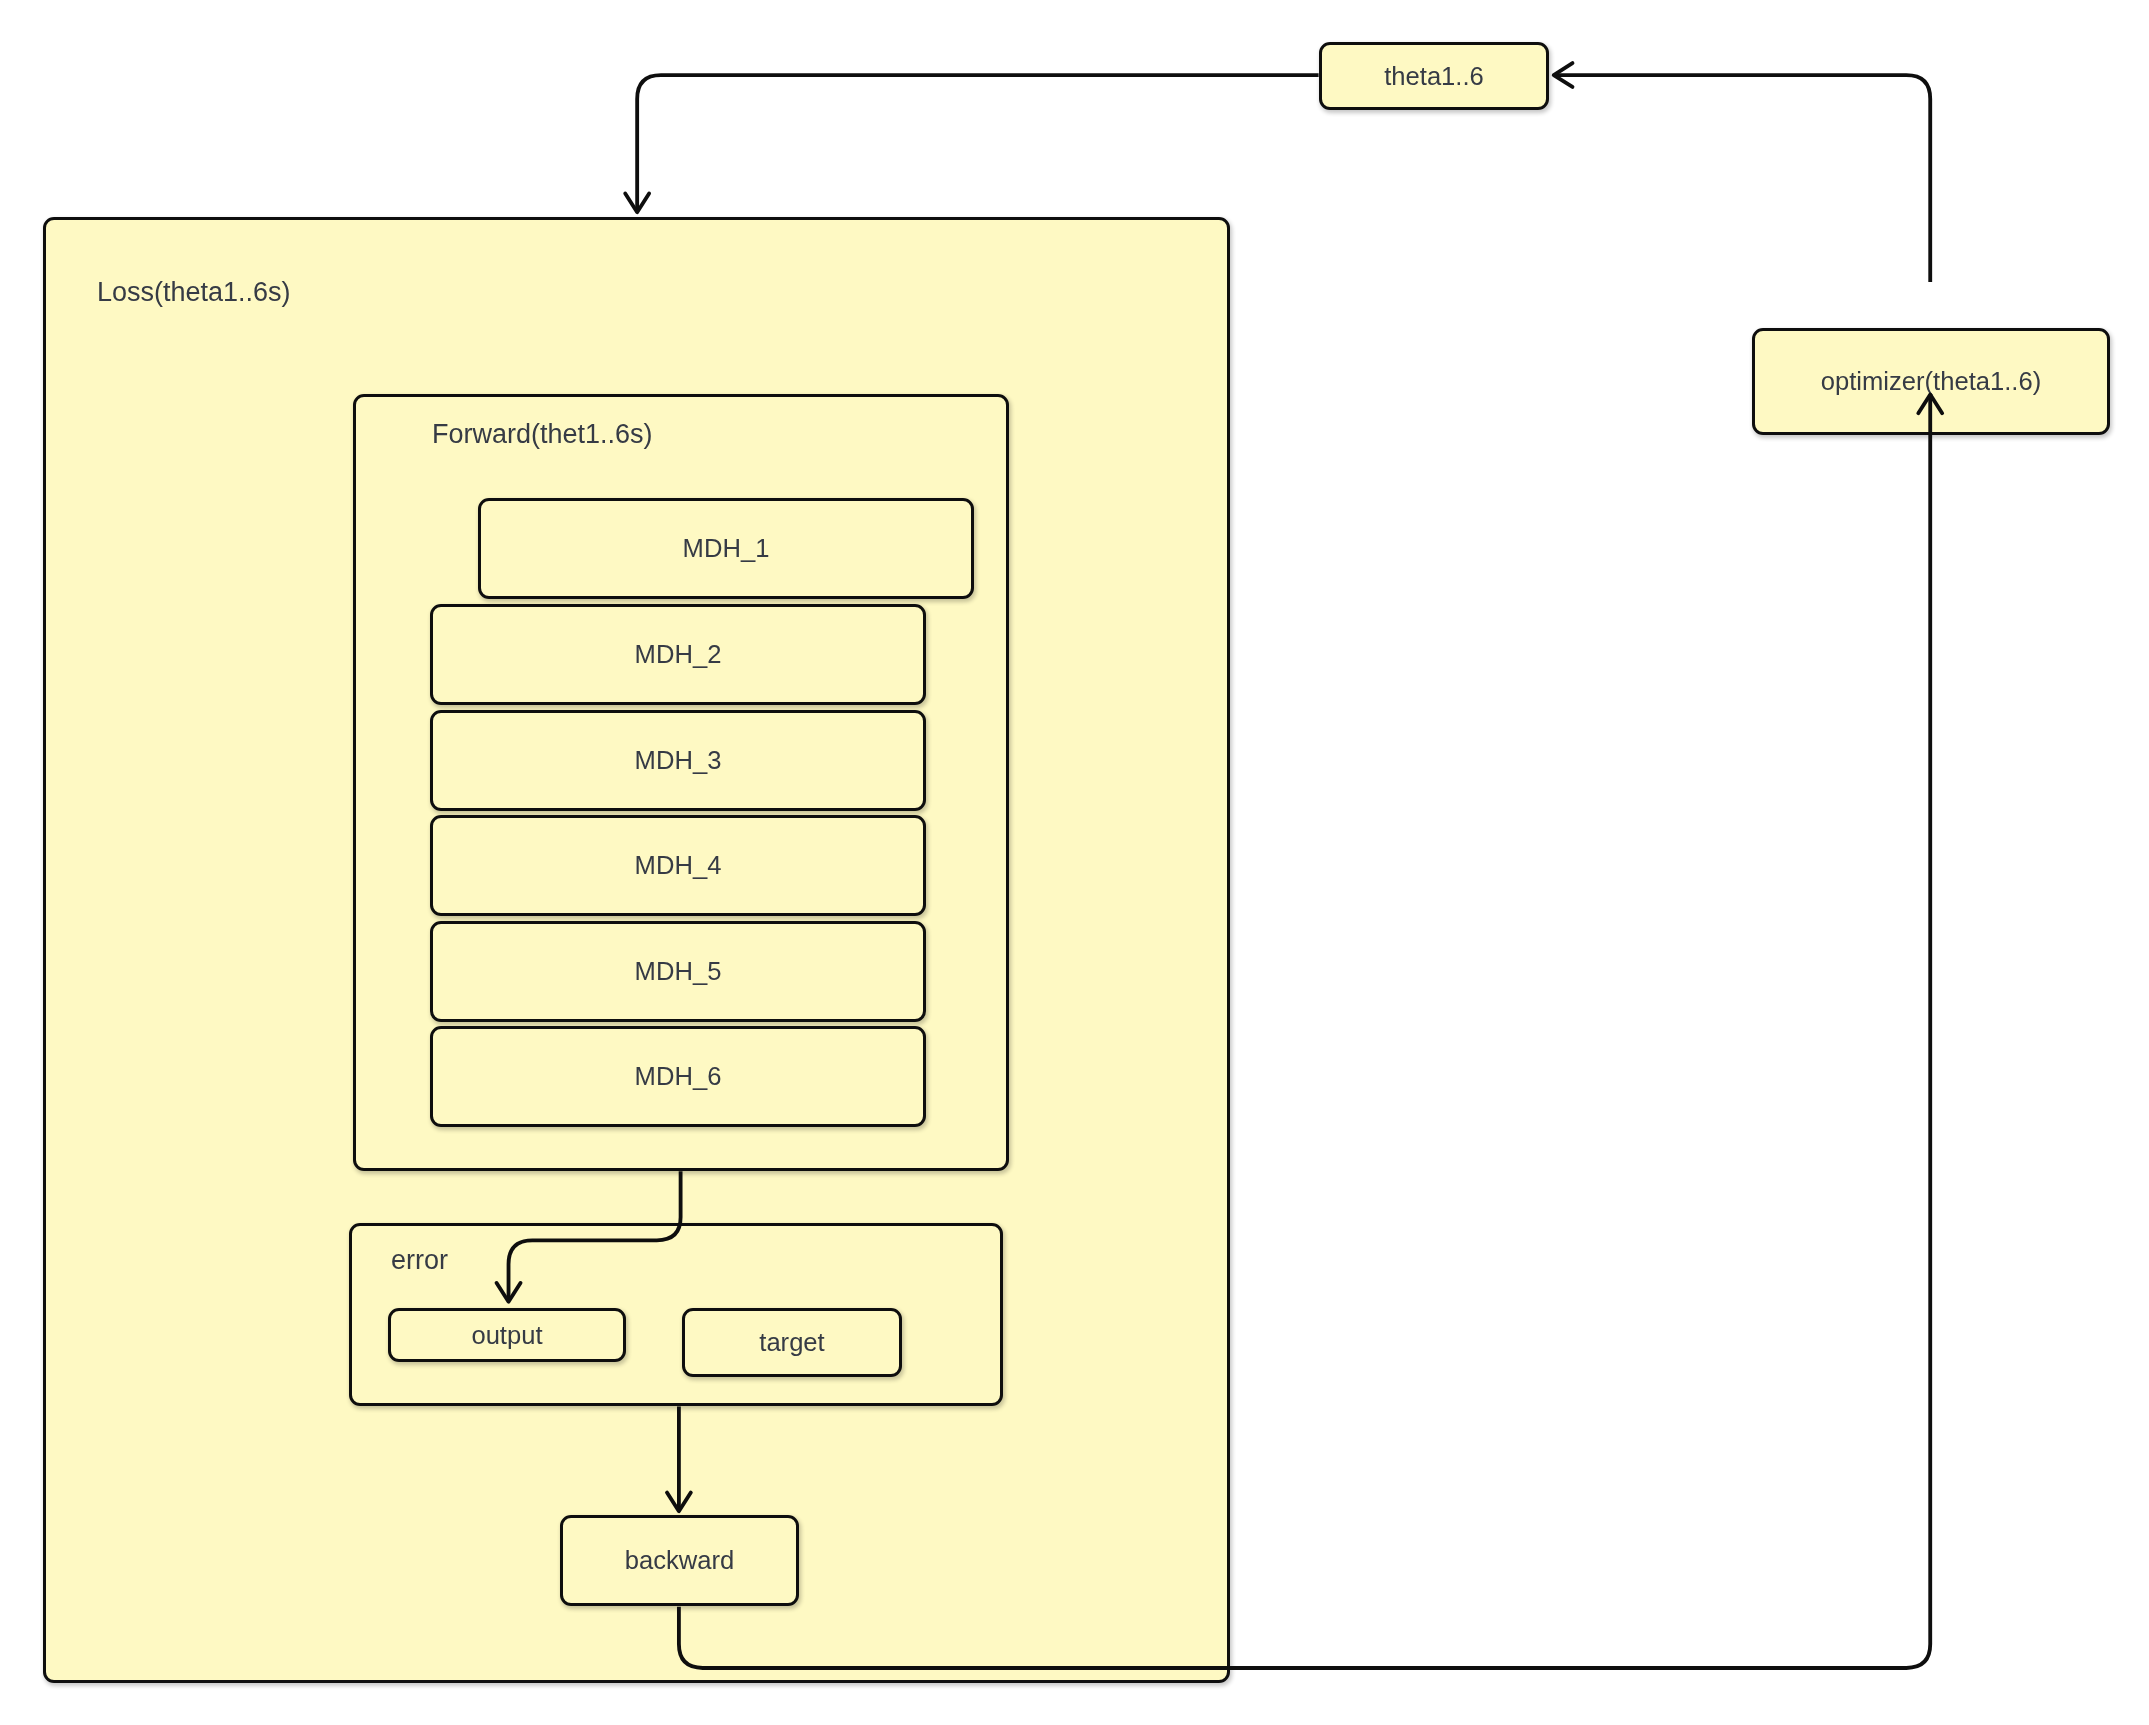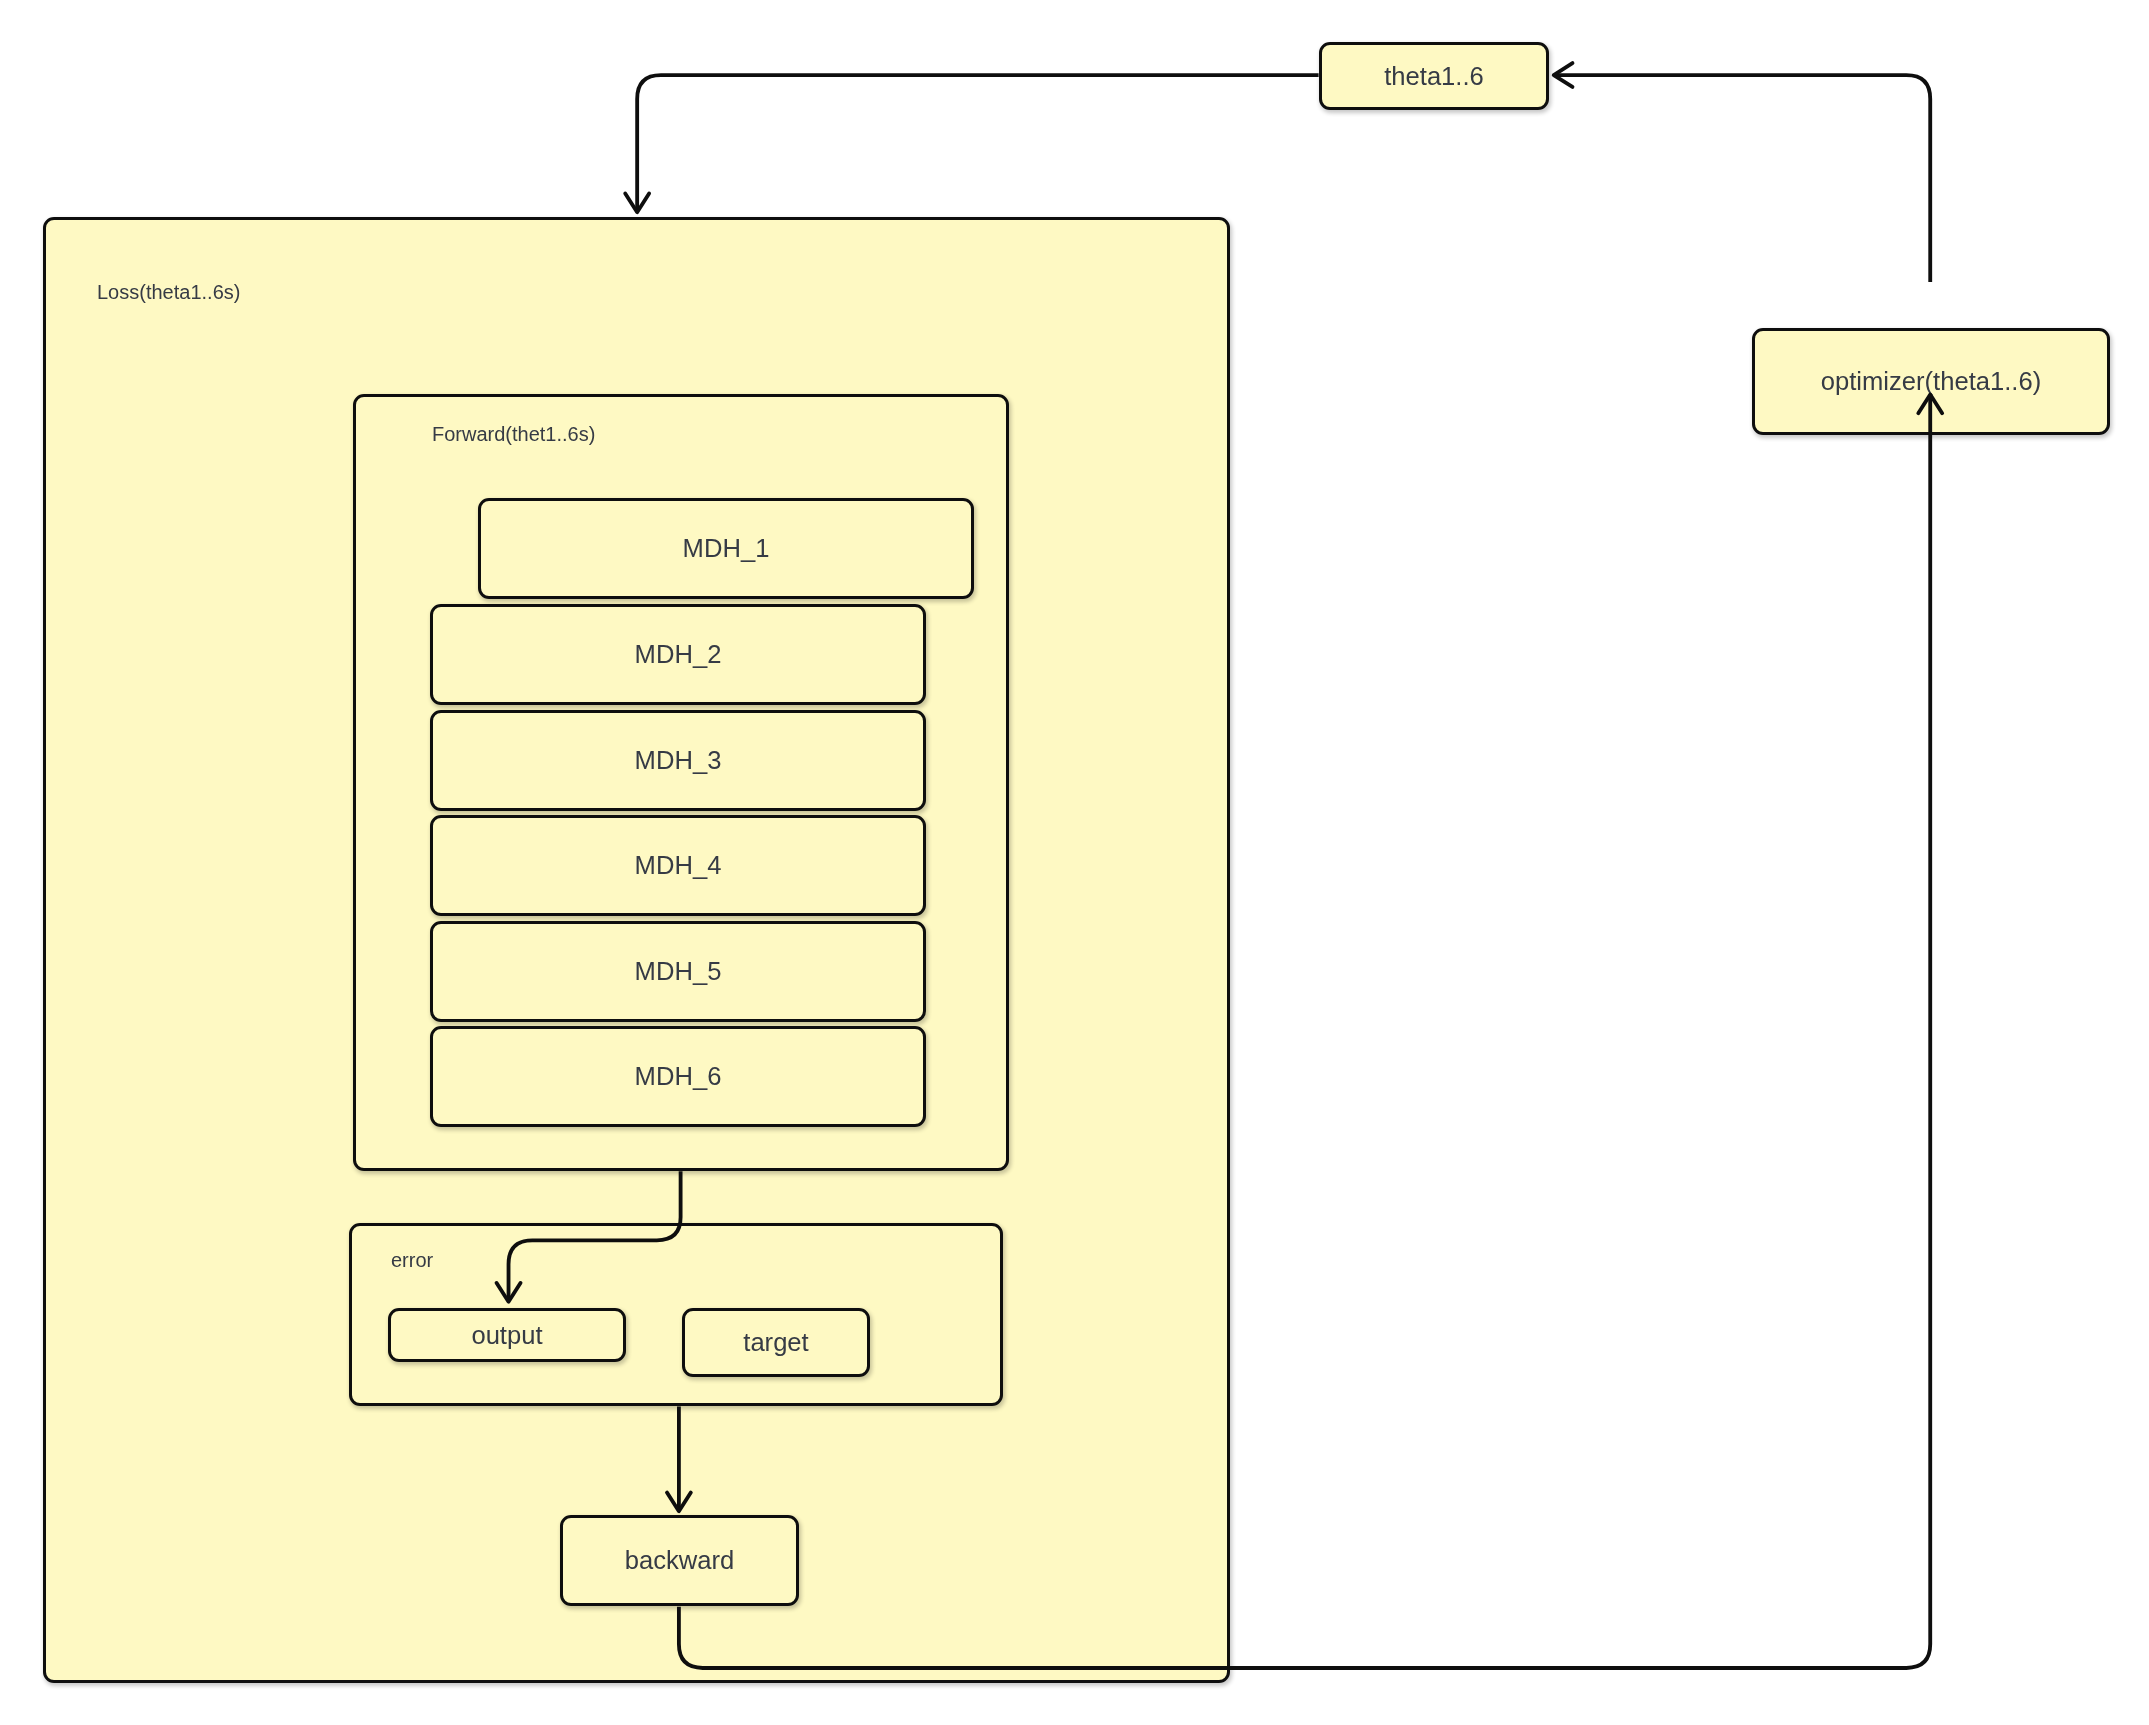--- a/index.html
+++ b/index.html
@@ -22,33 +22,33 @@
   }
   .node {
     display: flex;
     align-items: center;
     justify-content: center;
     font-size: 25.6px;
     white-space: nowrap;
   }
   .clabel {
     position: absolute;
-    font-size: 20px;
+    font-size: 27px;
     line-height: 32px;
     white-space: nowrap;
   }
   
   .c-loss     { left: 43px;   top: 217px;  width: 1187px; height: 1466px; }
   .c-forward  { left: 353px;  top: 394px;  width: 656px;  height: 777px;  }
   .c-error    { left: 349px;  top: 1223px; width: 654px;  height: 183px;  }
   
   .n-theta    { left: 1319px; top: 42px;   width: 230px;  height: 68px;  }
   .n-optimizer{ left: 1752px; top: 282px;  width: 358px;  height: 107px; margin-top: 46px; }
   .n-output   { left: 388px;  top: 1308px; width: 238px;  height: 54px;  }
-  .n-target   { left: 682px;  top: 1308px; width: 188px;  height: 69px;  }
+  .n-target   { left: 682px;  top: 1308px; width: 220px;  height: 69px;  }
   .n-backward { left: 560px;  top: 1515px; width: 239px;  height: 91px; }
   .n-mdh      { left: 430px;  width: 496px; height: 101px; }
   .n-mdh-0 { top: 498px; margin-left: 48px; }
   .n-mdh-1 { top: 604px; }
   .n-mdh-2 { top: 710px; }
   .n-mdh-3 { top: 815px; }
   .n-mdh-4 { top: 921px; }
   .n-mdh-5 { top: 1026px; }
   
   .l-loss    { left: 51px; top: 56px; }

